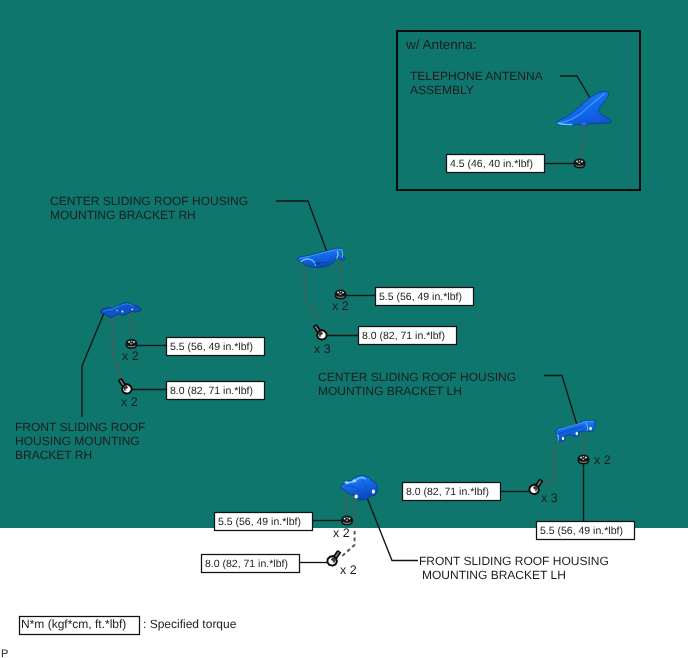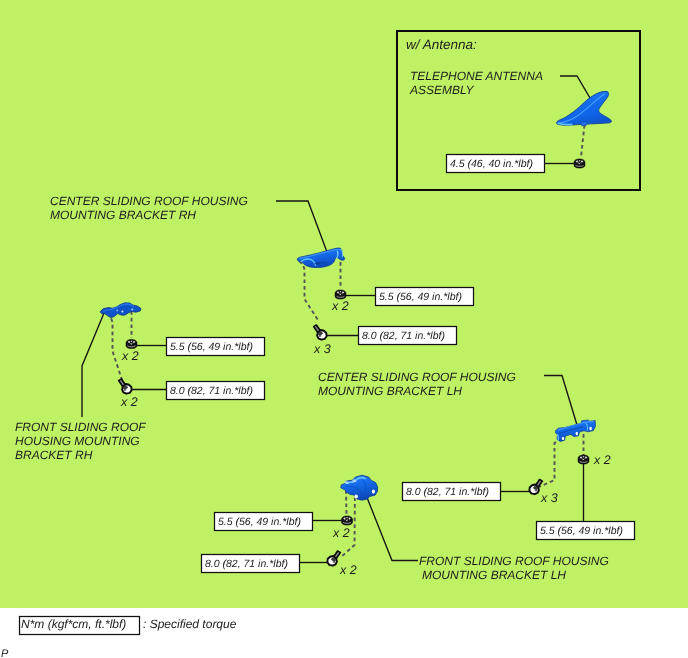--- a/index.html
+++ b/index.html
@@ -1,18 +1,18 @@
 <!DOCTYPE html>
 <html><head>
 <meta charset="utf-8">
 <style>
   html,body{margin:0;padding:0;background:#ffffff;}
   body{width:688px;height:658px;overflow:hidden;
        font-family:"Liberation Sans",sans-serif;-webkit-font-smoothing:antialiased;text-rendering:geometricPrecision;}
-  #stage{position:relative;width:688px;height:608px;background:#bef264;font-style:italic;}
+  #stage{position:relative;width:688px;height:528px;background:#0f766e;}
   #dg{position:absolute;left:0;top:0;}
   text{font-family:"Liberation Sans",sans-serif;fill:#1c1c1c;}
   .tq{font-size:10.5px;}
   .callout{font-size:12px;}
   .qty{font-size:12.5px;}
   .inset-title{font-size:13.5px;}
   .legend{font-size:12px;}
   .pmark{font-size:11px;}
   .bx{fill:#ffffff;stroke:#111111;stroke-width:1.25;}
   .ld{stroke:#141414;stroke-width:1.35;fill:none;stroke-linecap:butt;}

